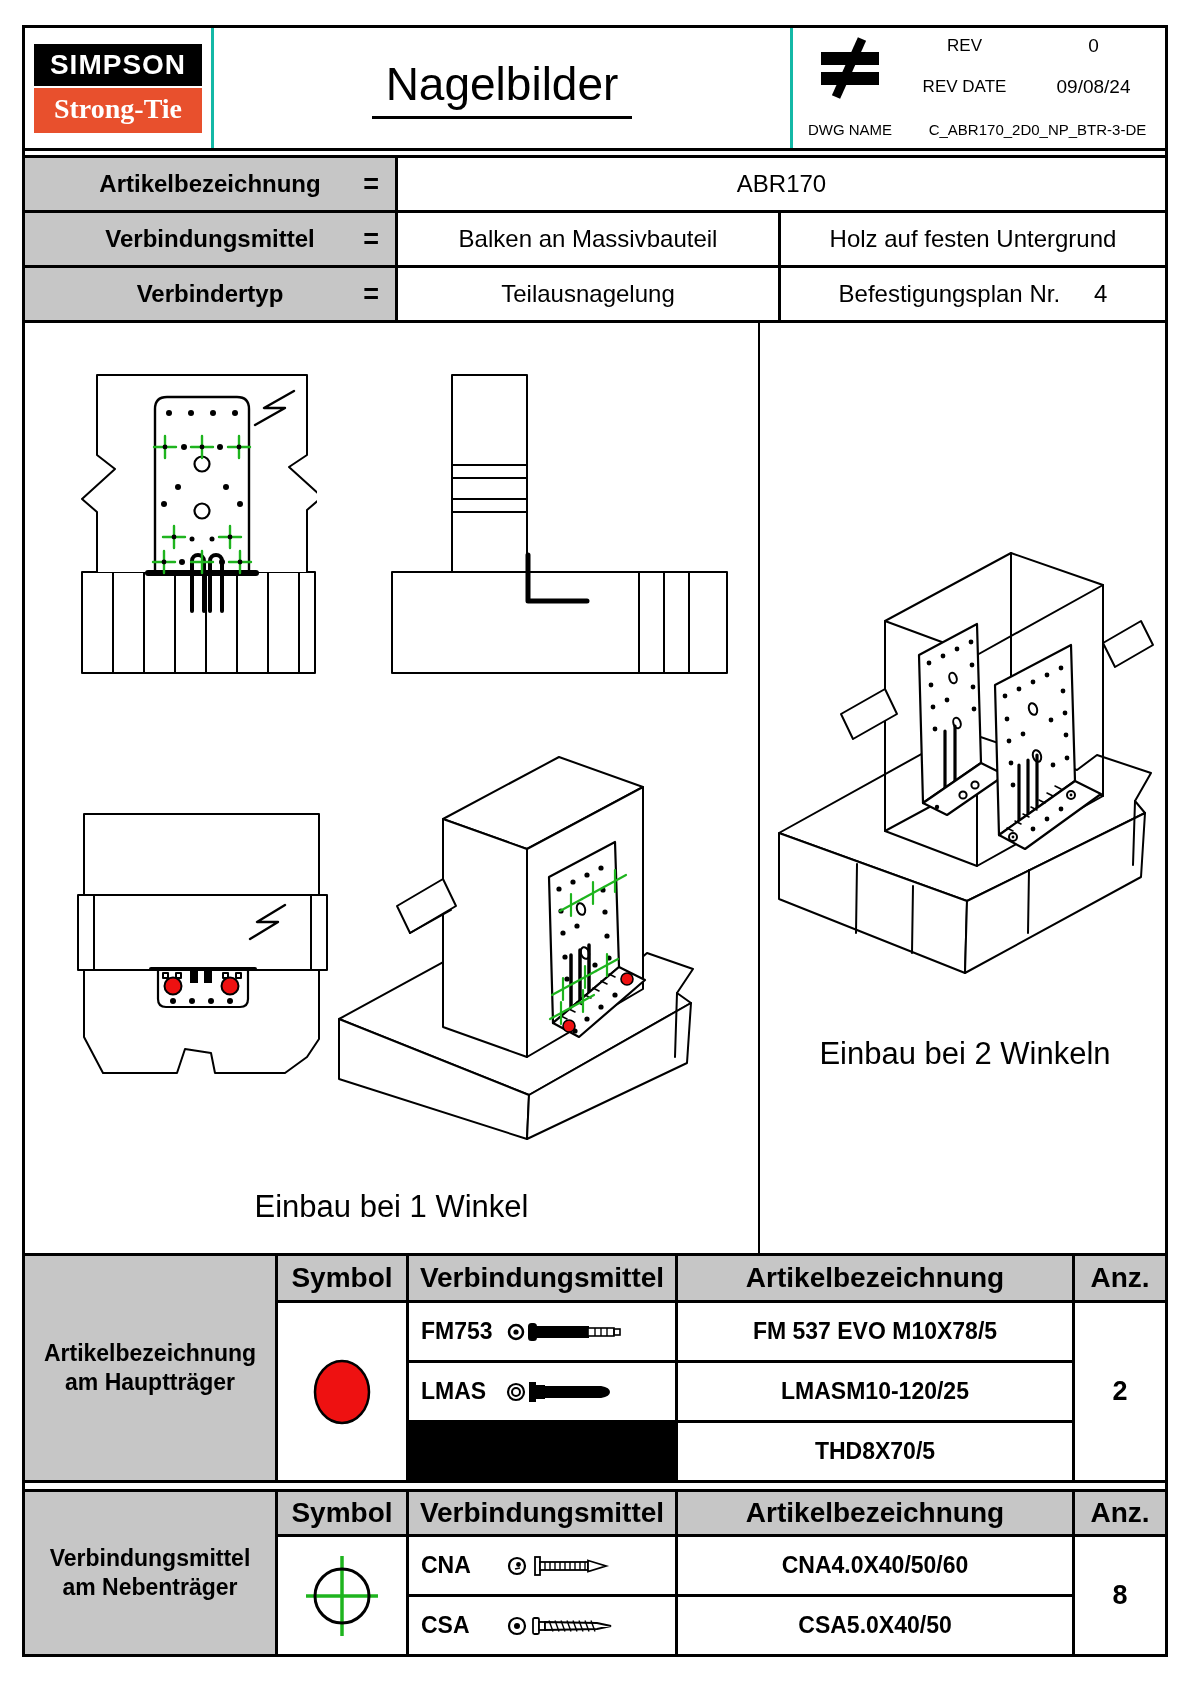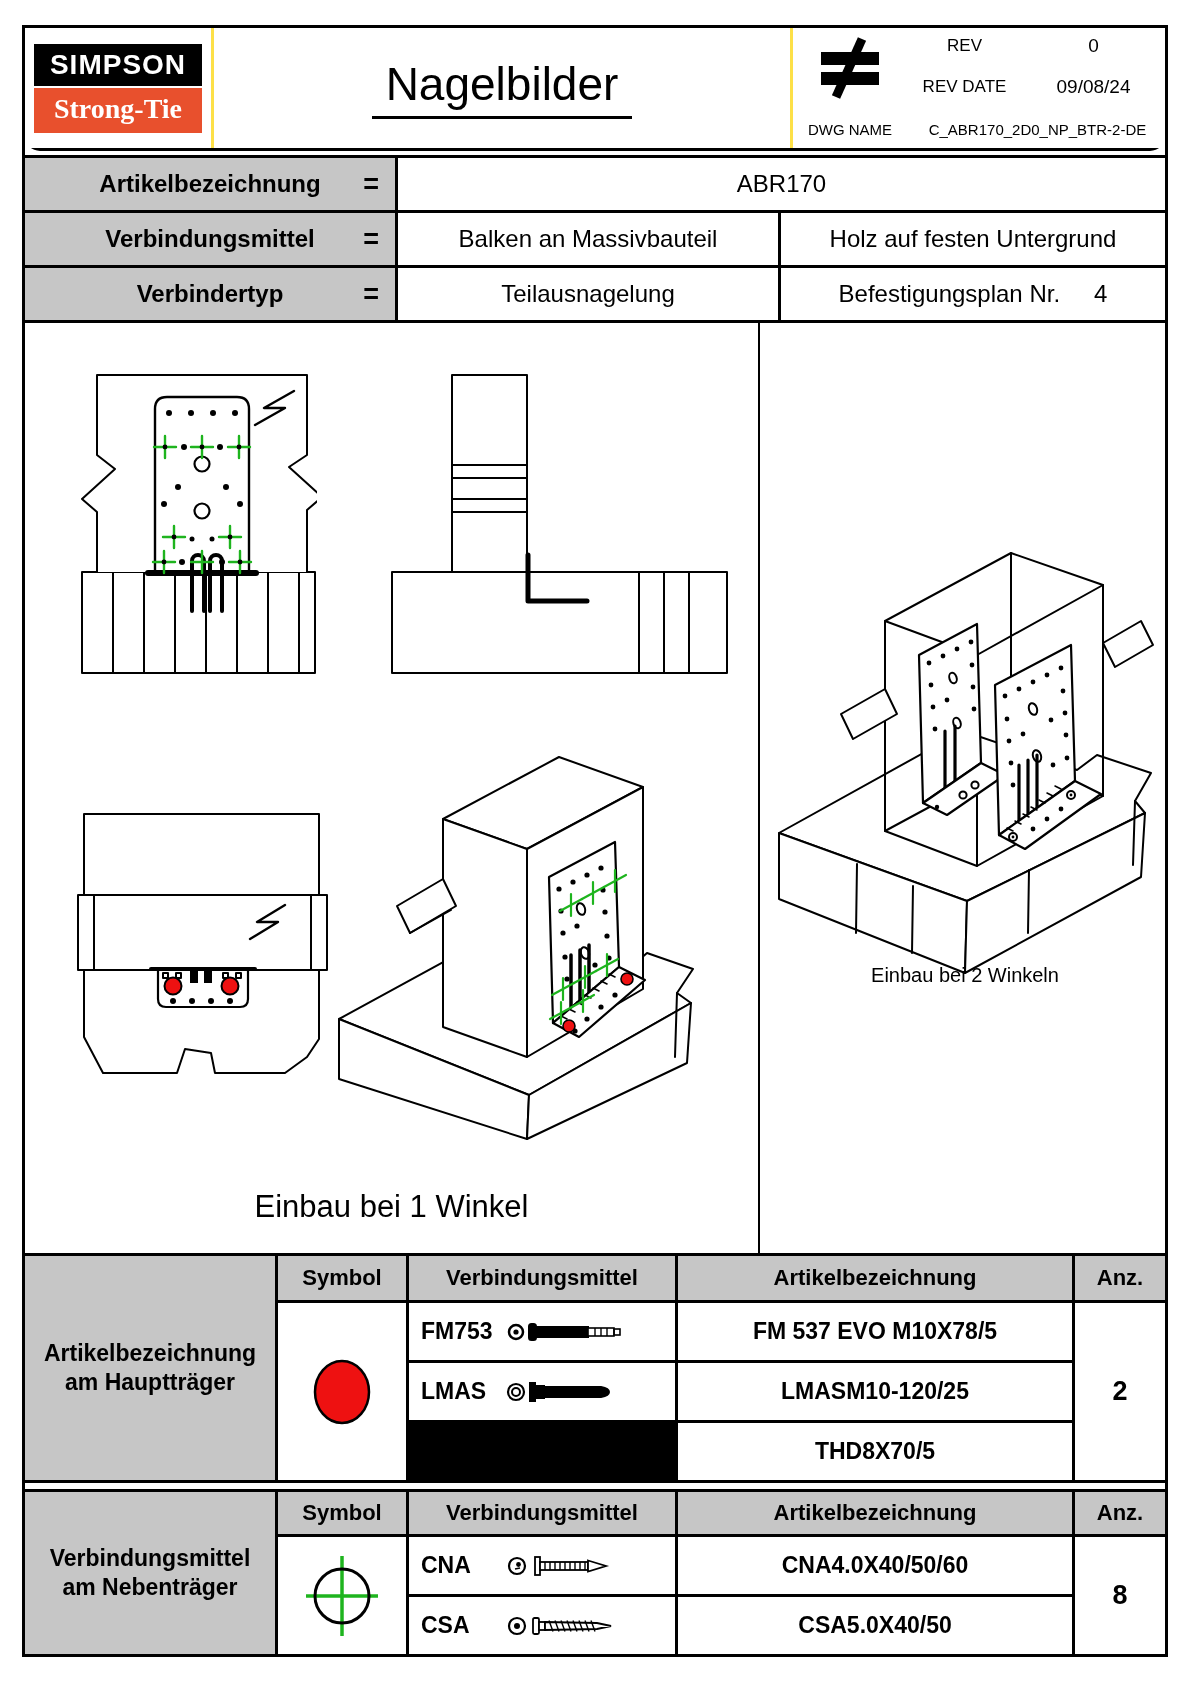--- a/index.html
+++ b/index.html
@@ -1,20 +1,20 @@
 <!DOCTYPE html>
 <html><head>
 <meta charset="utf-8">
 <style>
   html,body{margin:0;padding:0;background:#fff;}
   body{width:1190px;height:1682px;position:relative;font-family:"Liberation Sans",sans-serif;color:#000;}
   .page{position:absolute;left:22px;top:25px;width:1140px;height:1626px;border:3px solid #000;display:flex;flex-direction:column;background:#fff;}
 
   
-  .header{flex:none;height:120px;display:grid;grid-template-columns:186px 1fr 372px;gap:3px;background:#fde047;border-bottom:3px solid #000;border-radius:15px;}
+  .header{flex:none;height:120px;display:grid;grid-template-columns:186px 1fr 372px;gap:3px;background:#14b8a6;border-bottom:3px solid #000;}
   .header>div{background:#fff;}
   .logo-cell{display:flex;align-items:center;justify-content:center;}
   .logo{width:168px;}
   .logo-top{background:#000;color:#fff;font-weight:bold;font-size:28px;text-align:center;padding:5px 0;letter-spacing:1px;}
   .logo-bottom{background:#e8502d;color:#fff;font-family:"Liberation Serif",serif;font-weight:bold;font-size:28px;text-align:center;padding:5px 0 8px;margin-top:2px;}
   .title-cell{display:flex;align-items:center;justify-content:center;}
   .title{font-size:46px;border-bottom:3px solid #000;padding:0 14px 5px;}
   .stamp{display:grid;grid-template-columns:114px 109px 1fr;grid-template-rows:36px 40px 1fr;gap:3px;background:#000;}
   .stamp>div{background:#fff;display:flex;align-items:center;justify-content:center;}
   .neq-cell{grid-row:1/3;}
@@ -30,30 +30,30 @@
   .info-label .eq{position:absolute;right:16px;font-weight:bold;font-size:27px;}
   .info-value{background:#fff;display:flex;align-items:center;justify-content:center;font-size:24px;}
   .span2{grid-column:2/4;}
   .plan-cell{gap:34px;}
 
   
   .drawing{flex:1;position:relative;background:#fff;overflow:hidden;}
   .divider{position:absolute;left:733px;top:0;bottom:0;width:2px;background:#000;}
   .view{position:absolute;}
   .caption1{position:absolute;left:0;width:733px;top:866px;text-align:center;font-size:31px;}
-  .caption2{position:absolute;left:775px;width:330px;top:640px;text-align:center;font-size:20px;line-height:1.25;}
+  .caption2{position:absolute;left:775px;width:330px;top:712px;text-align:center;font-size:31px;line-height:1.25;}
 
   
   .ftable{flex:none;display:grid;grid-template-columns:250px 128px 266px 1fr 90px;gap:3px;background:#000;border-top:3px solid #000;}
   .ftable>div{background:#fff;display:flex;align-items:center;justify-content:center;}
   .ftable .gray{background:#c6c6c6;}
   .tableA{grid-template-rows:44px 57px 57px 57px;}
   .tableB{grid-template-rows:42px 57px 57px;}
   .group-cell{grid-row:1/-1;grid-column:1;font-weight:bold;font-size:23px;text-align:center;line-height:1.25;padding:0 10px;}
-  .hcell{font-weight:bold;font-size:22px;}
+  .hcell{font-weight:bold;font-size:28px;}
   .sym-cell{grid-row:2/-1;grid-column:2;}
   .qty-cell{grid-row:2/-1;grid-column:5;font-weight:bold;font-size:27px;}
   .vm-cell{justify-content:flex-start !important;padding-left:12px;gap:10px;}
   .code{font-weight:bold;font-size:23px;min-width:74px;}
   .art-cell{font-weight:bold;font-size:23px;}
   .sep{flex:none;height:6px;background:#fff;border-top:3px solid #000;border-bottom:3px solid #000;}
 </style>
 </head>
 <body>
 
@@ -75,21 +75,21 @@
           <rect x="7" y="17" width="58" height="13" fill="#000"></rect>
           <rect x="7" y="37" width="58" height="13" fill="#000"></rect>
           <line x1="48" y1="4" x2="22" y2="62" stroke="#000" stroke-width="9"></line>
         </svg>
       </div>
       <div class="stamp-label">REV</div>
       <div class="stamp-value">0</div>
       <div class="stamp-label">REV DATE</div>
       <div class="stamp-value">09/08/24</div>
       <div class="dwg-label">DWG NAME</div>
-      <div class="dwg-value dwg-small">C_ABR170_2D0_NP_BTR-2-DE</div>
+      <div class="dwg-value dwg-small">C_ABR170_2D0_NP_BTR-3-DE</div>
     </div>
   </div>
 
   <div class="info">
     <div class="info-label">
       <span>Artikelbezeichnung</span>
       <span class="eq">=</span>
     </div>
     <div class="info-value span2">ABR170</div>
 

